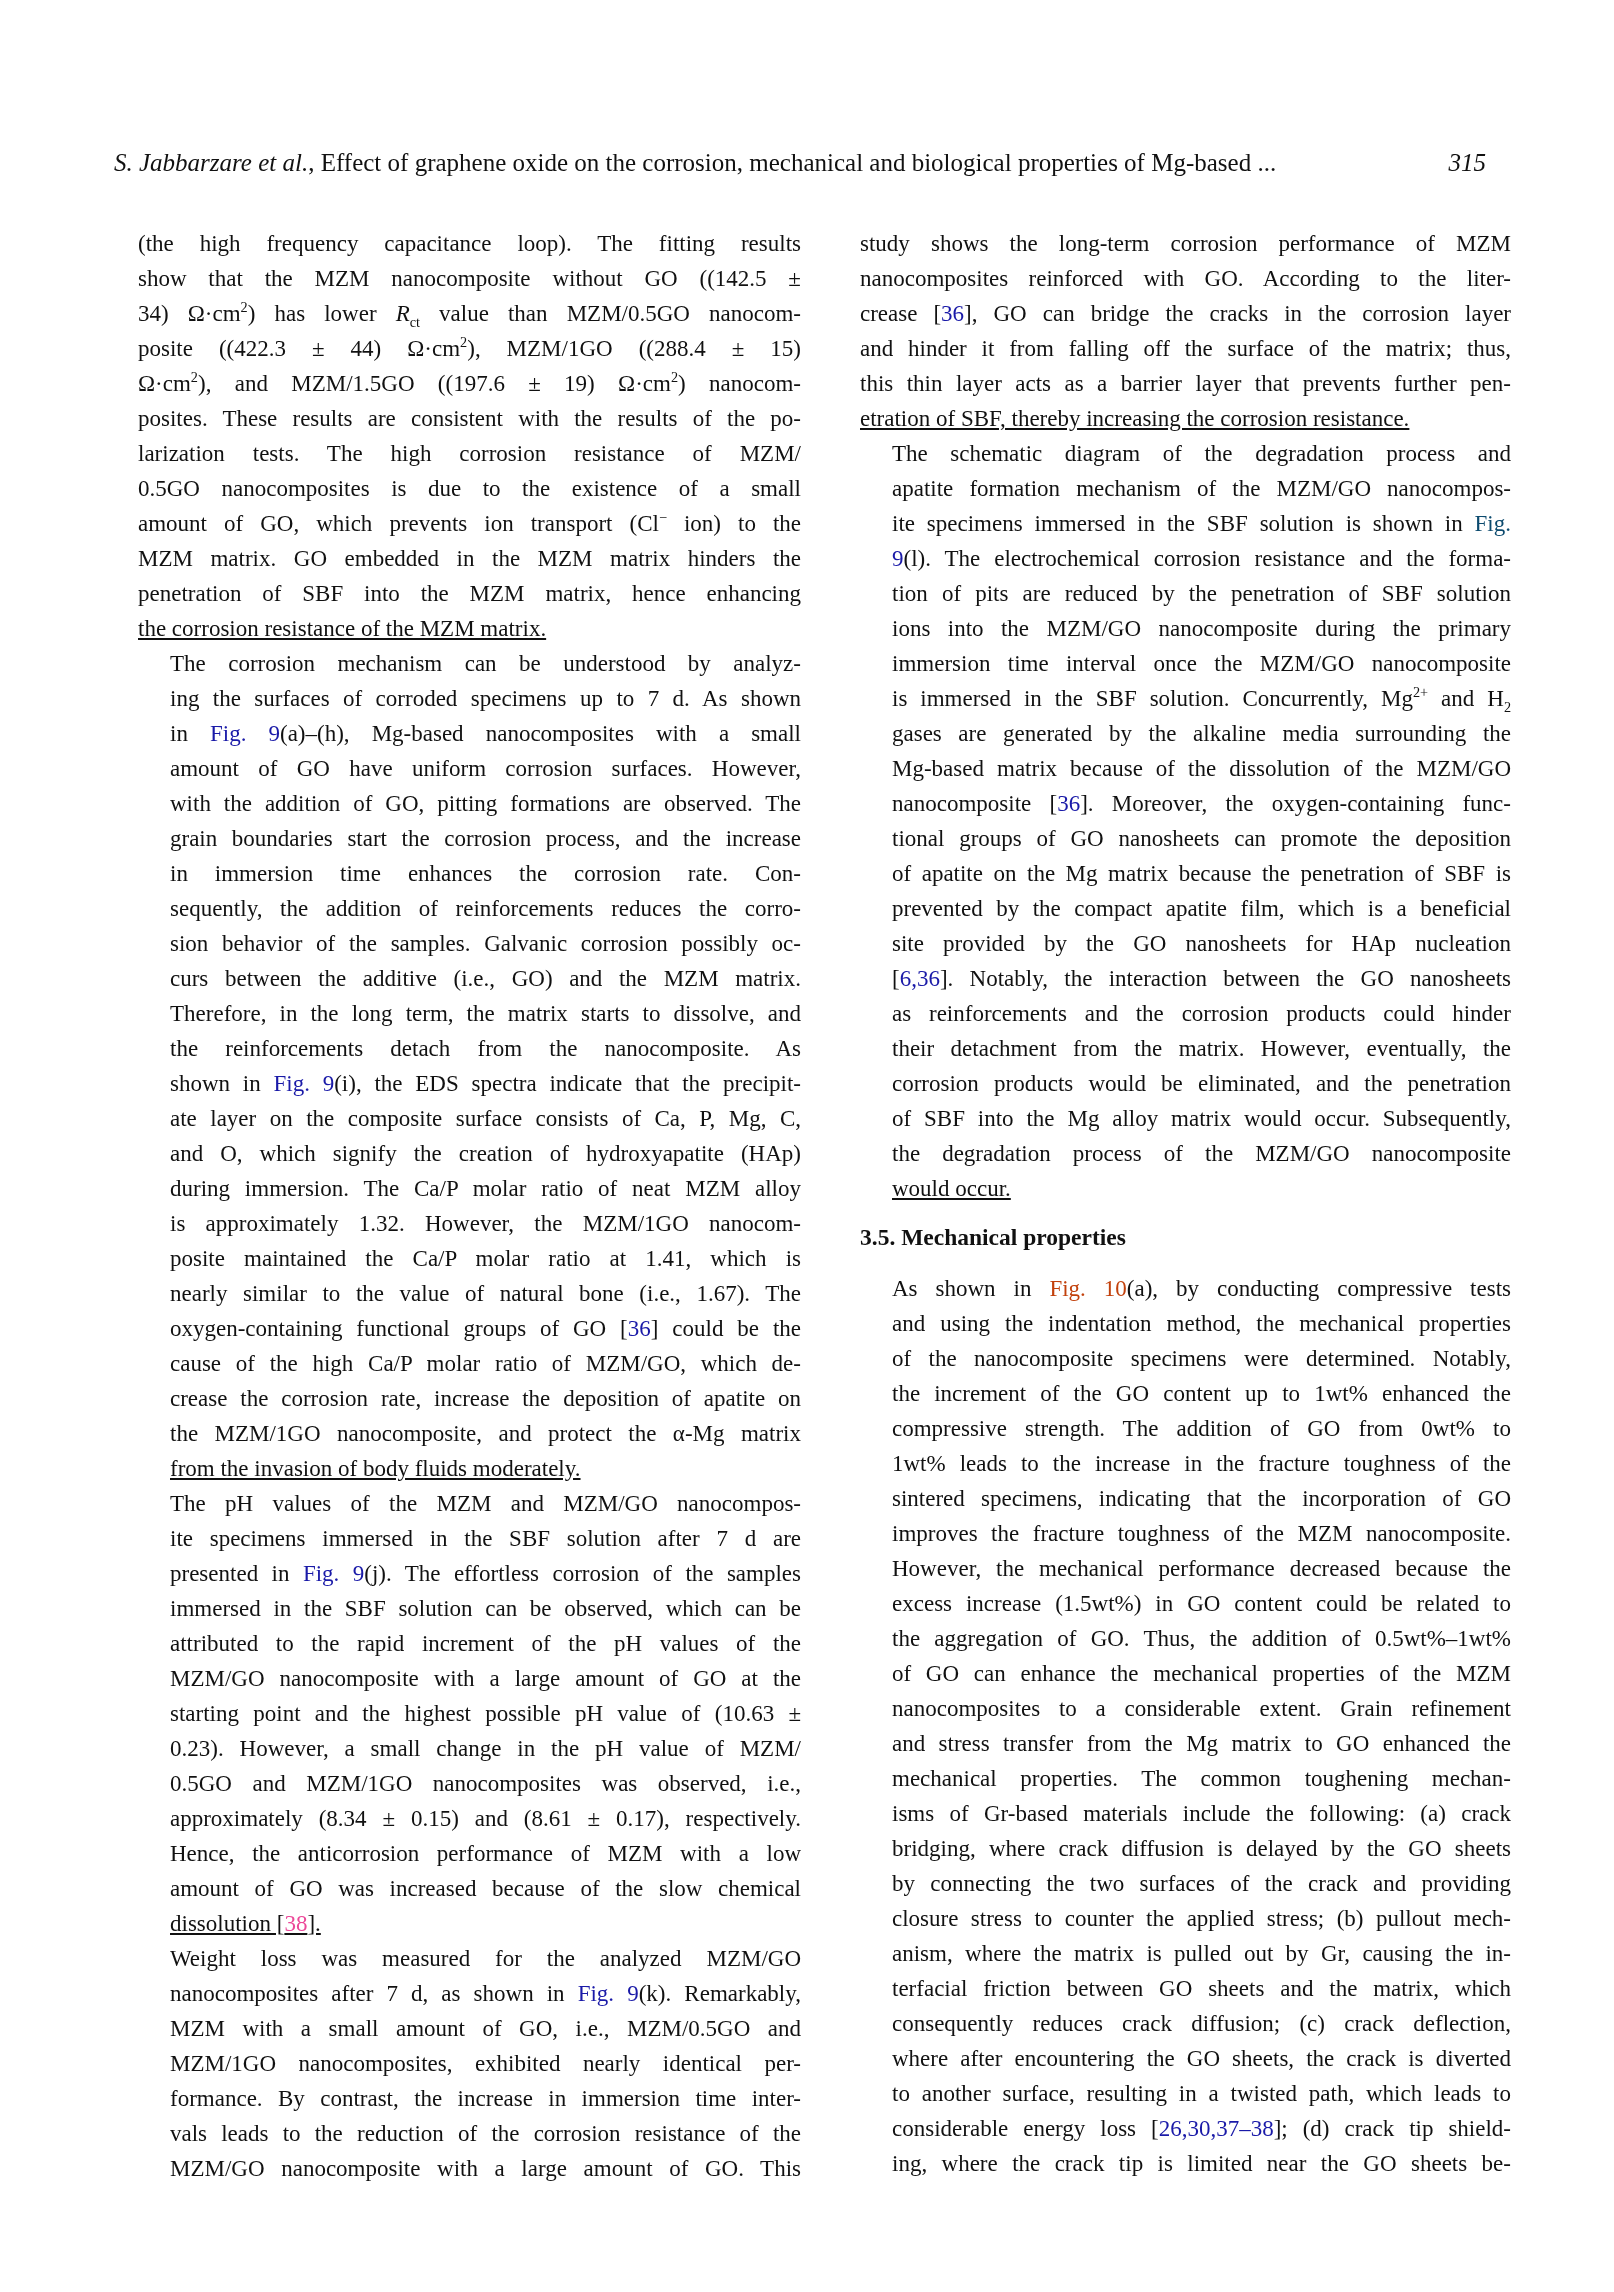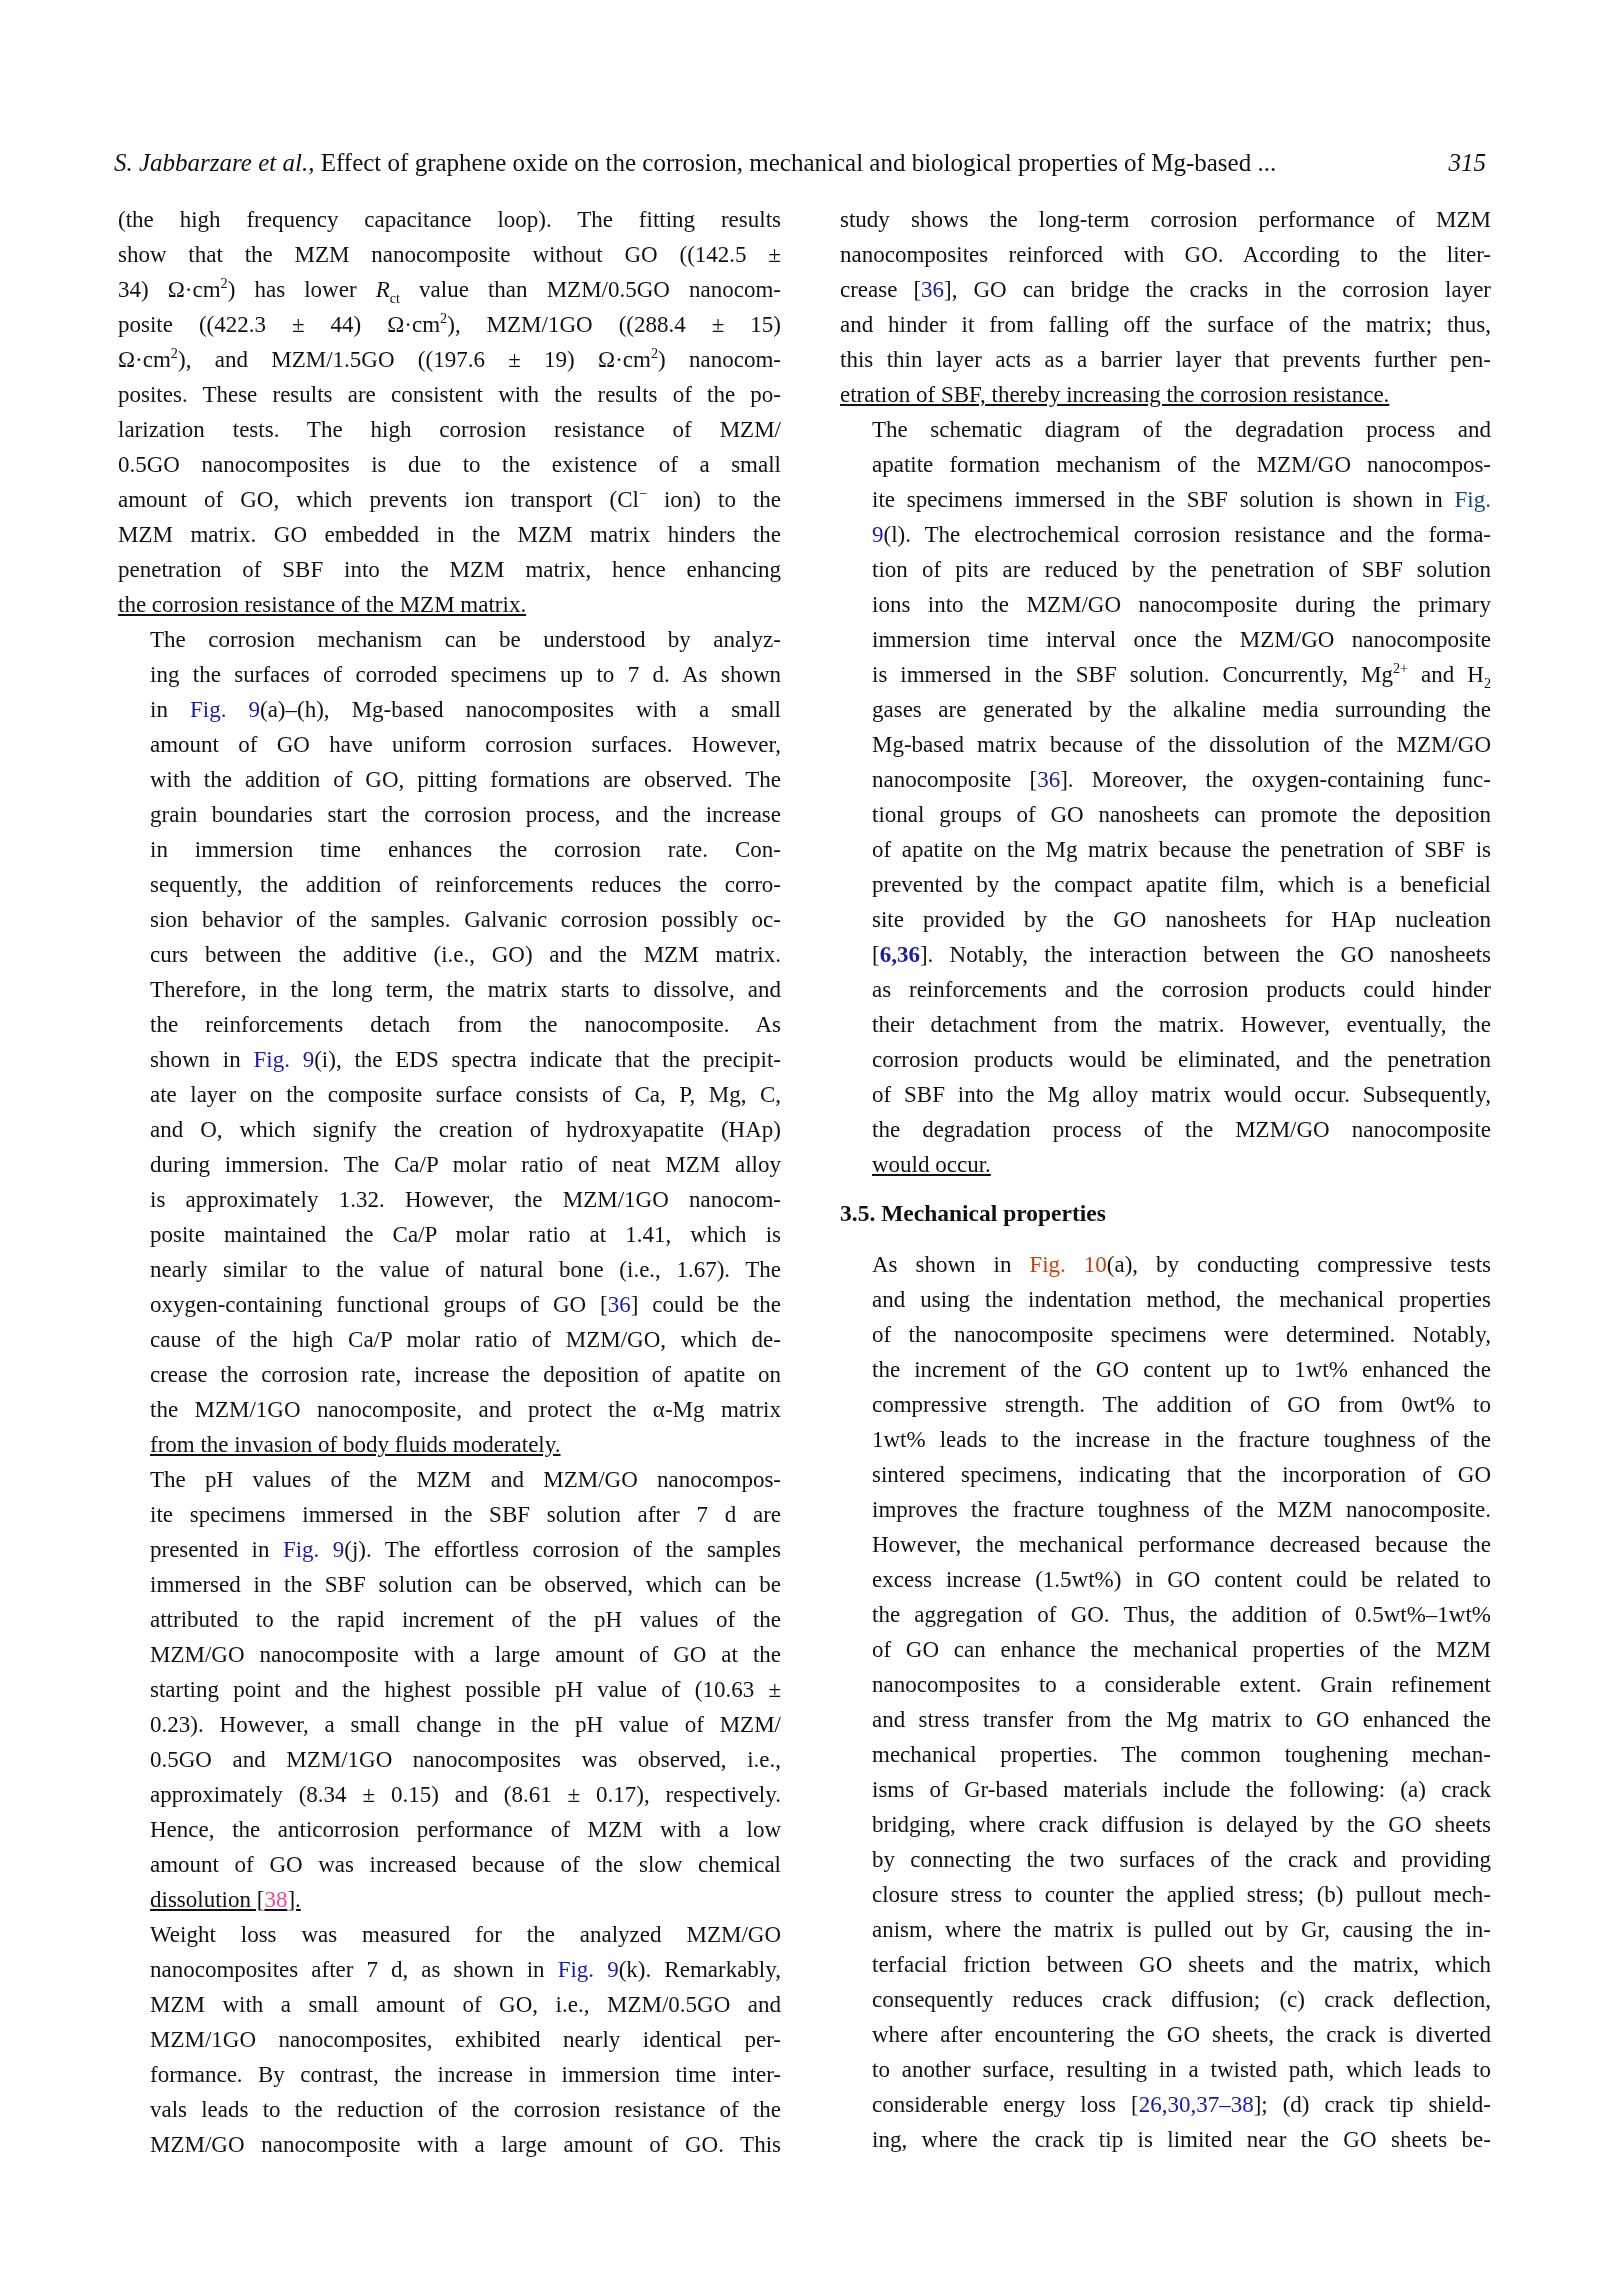--- a/index.html
+++ b/index.html
@@ -2,22 +2,22 @@
 <html><head>
 <meta charset="utf-8">
 <style>
   html, body { margin: 0; padding: 0; background: #ffffff; }
   body { width: 1614px; height: 2293px; position: relative; overflow: hidden;
          font-family: "Liberation Serif", serif; color: #111; }
   .running-head { position: absolute; left: 114px; top: 143px; width: 1372px; height: 39px;
                   font-size: 25px; font-weight: normal; line-height: 39px; white-space: nowrap; }
   .running-head .authors { font-style: italic; }
   .running-head .pageno { position: absolute; right: 0; top: 0; font-style: italic; }
-  .col { position: absolute; top: 202px; font-size: 23px; line-height: 35px;
-         text-align: justify; hyphens: none; }
+  .col { position: absolute; top: 226px; font-size: 23px; line-height: 35px;
+         text-align: justify; hyphens: none; margin-left: 20px; }
   .col-left { left: 118px; width: 663px; }
   .col-right { left: 840px; width: 651px; }
   p { margin: 0; }
   p.indent { text-indent: 32px; }
   .line { display: block; text-align: justify; text-align-last: justify; white-space: nowrap; }
   .line.last { text-align-last: left; text-decoration: underline; }
   .lnk { color: #1a1aa8; }
   sup, sub { font-size: 62%; line-height: 0; }
   .section-heading { font-weight: bold; font-size: 23.5px; margin: 13.7px 0 17.6px 0; line-height: 34px; }
 </style>
@@ -118,21 +118,21 @@
     <span class="line">ions into the MZM/GO nanocomposite during the primary</span>
     <span class="line">immersion time interval once the MZM/GO nanocomposite</span>
     <span class="line"><span>is immersed in the SBF solution. Concurrently, Mg</span><sup>2+</sup><span> and H</span><sub>2</sub></span>
     <span class="line">gases are generated by the alkaline media surrounding the</span>
     <span class="line">Mg-based matrix because of the dissolution of the MZM/GO</span>
     <span class="line"><span>nanocomposite [</span><a class="lnk" style="color: rgb(26, 26, 168);">36</a><span>]. Moreover, the oxygen-containing func-</span></span>
     <span class="line">tional groups of GO nanosheets can promote the deposition</span>
     <span class="line">of apatite on the Mg matrix because the penetration of SBF is</span>
     <span class="line">prevented by the compact apatite film, which is a beneficial</span>
     <span class="line">site provided by the GO nanosheets for HAp nucleation</span>
-    <span class="line"><span>[</span><a class="lnk" style="color: rgb(26, 26, 168); font-weight: bold;">6,36</a><span>]. Notably, the interaction between the GO nanosheets</span></span>
+    <span class="line"><span>[</span><a class="lnk" style="color: rgb(26, 26, 168);">6,36</a><span>]. Notably, the interaction between the GO nanosheets</span></span>
     <span class="line">as reinforcements and the corrosion products could hinder</span>
     <span class="line">their detachment from the matrix. However, eventually, the</span>
     <span class="line">corrosion products would be eliminated, and the penetration</span>
     <span class="line">of SBF into the Mg alloy matrix would occur. Subsequently,</span>
     <span class="line">the degradation process of the MZM/GO nanocomposite</span>
     <span class="line last">would occur.</span>
   </p>
 
   <div class="section-heading">3.5. Mechanical properties</div>
 

